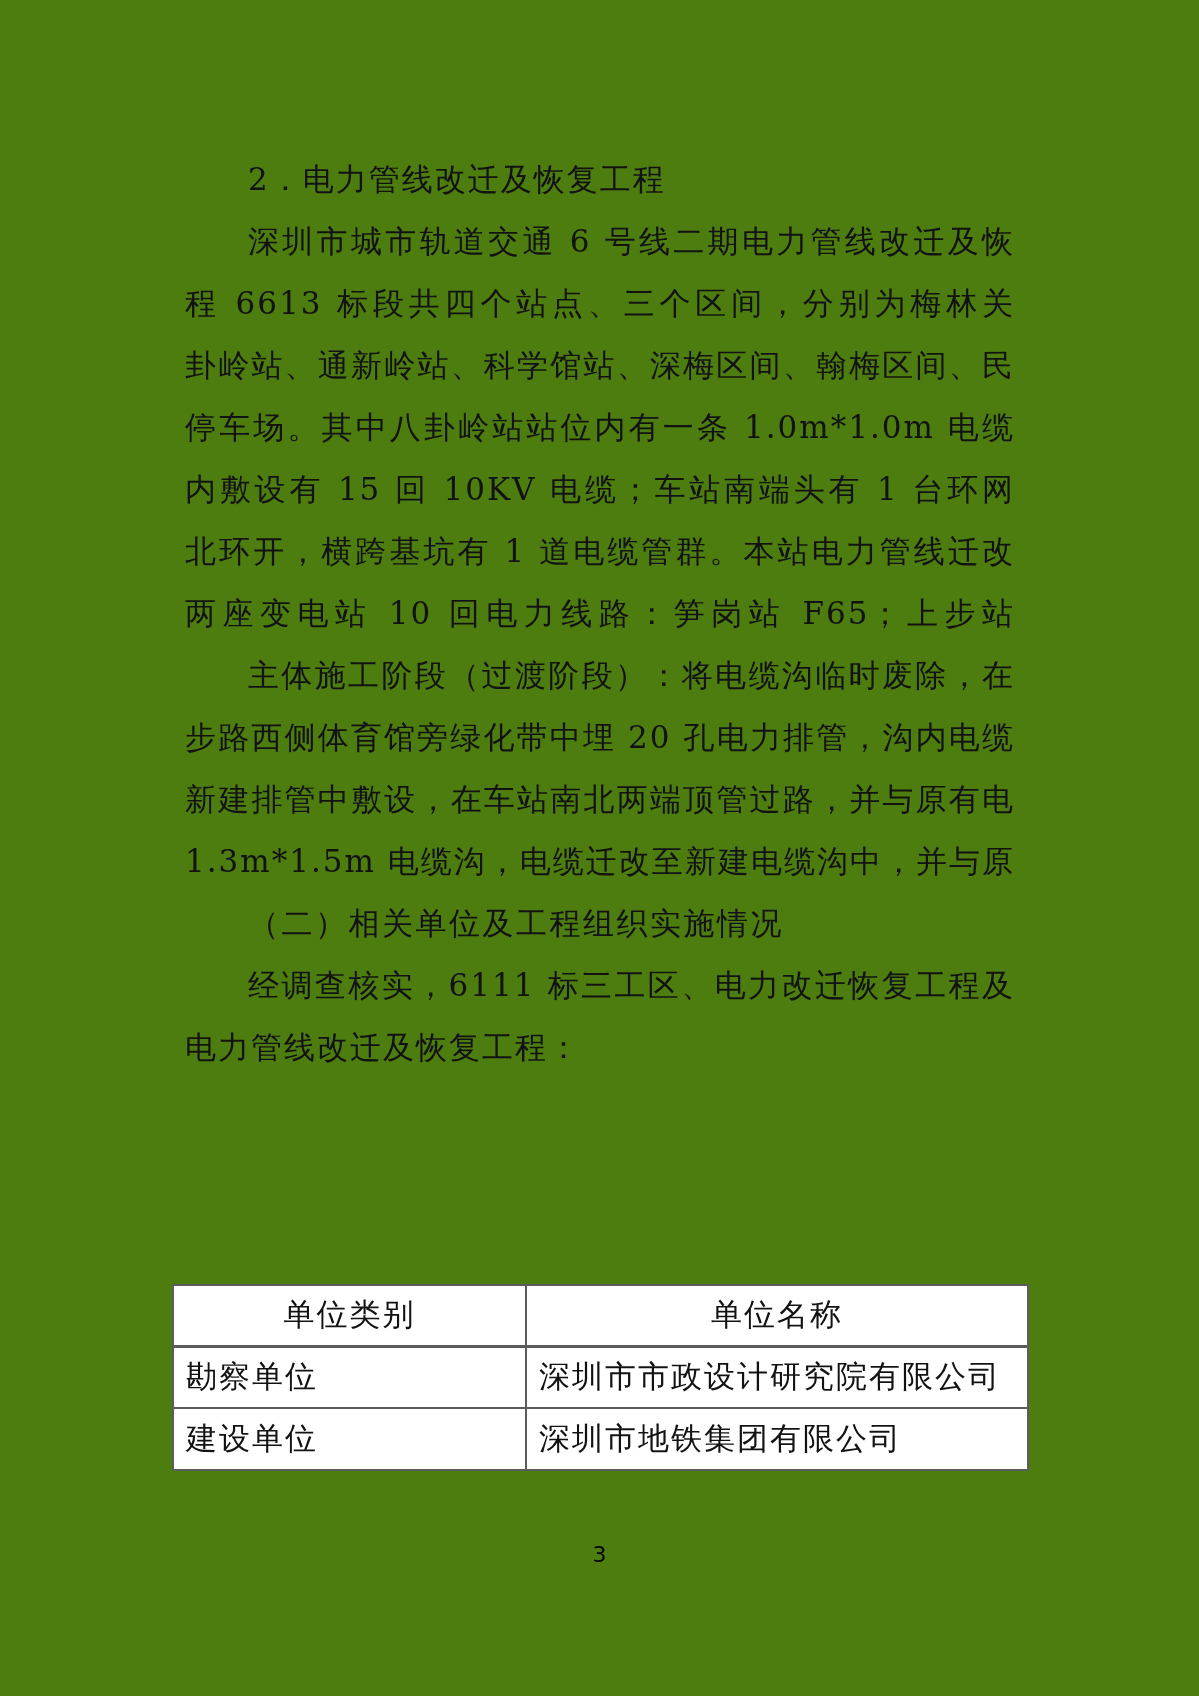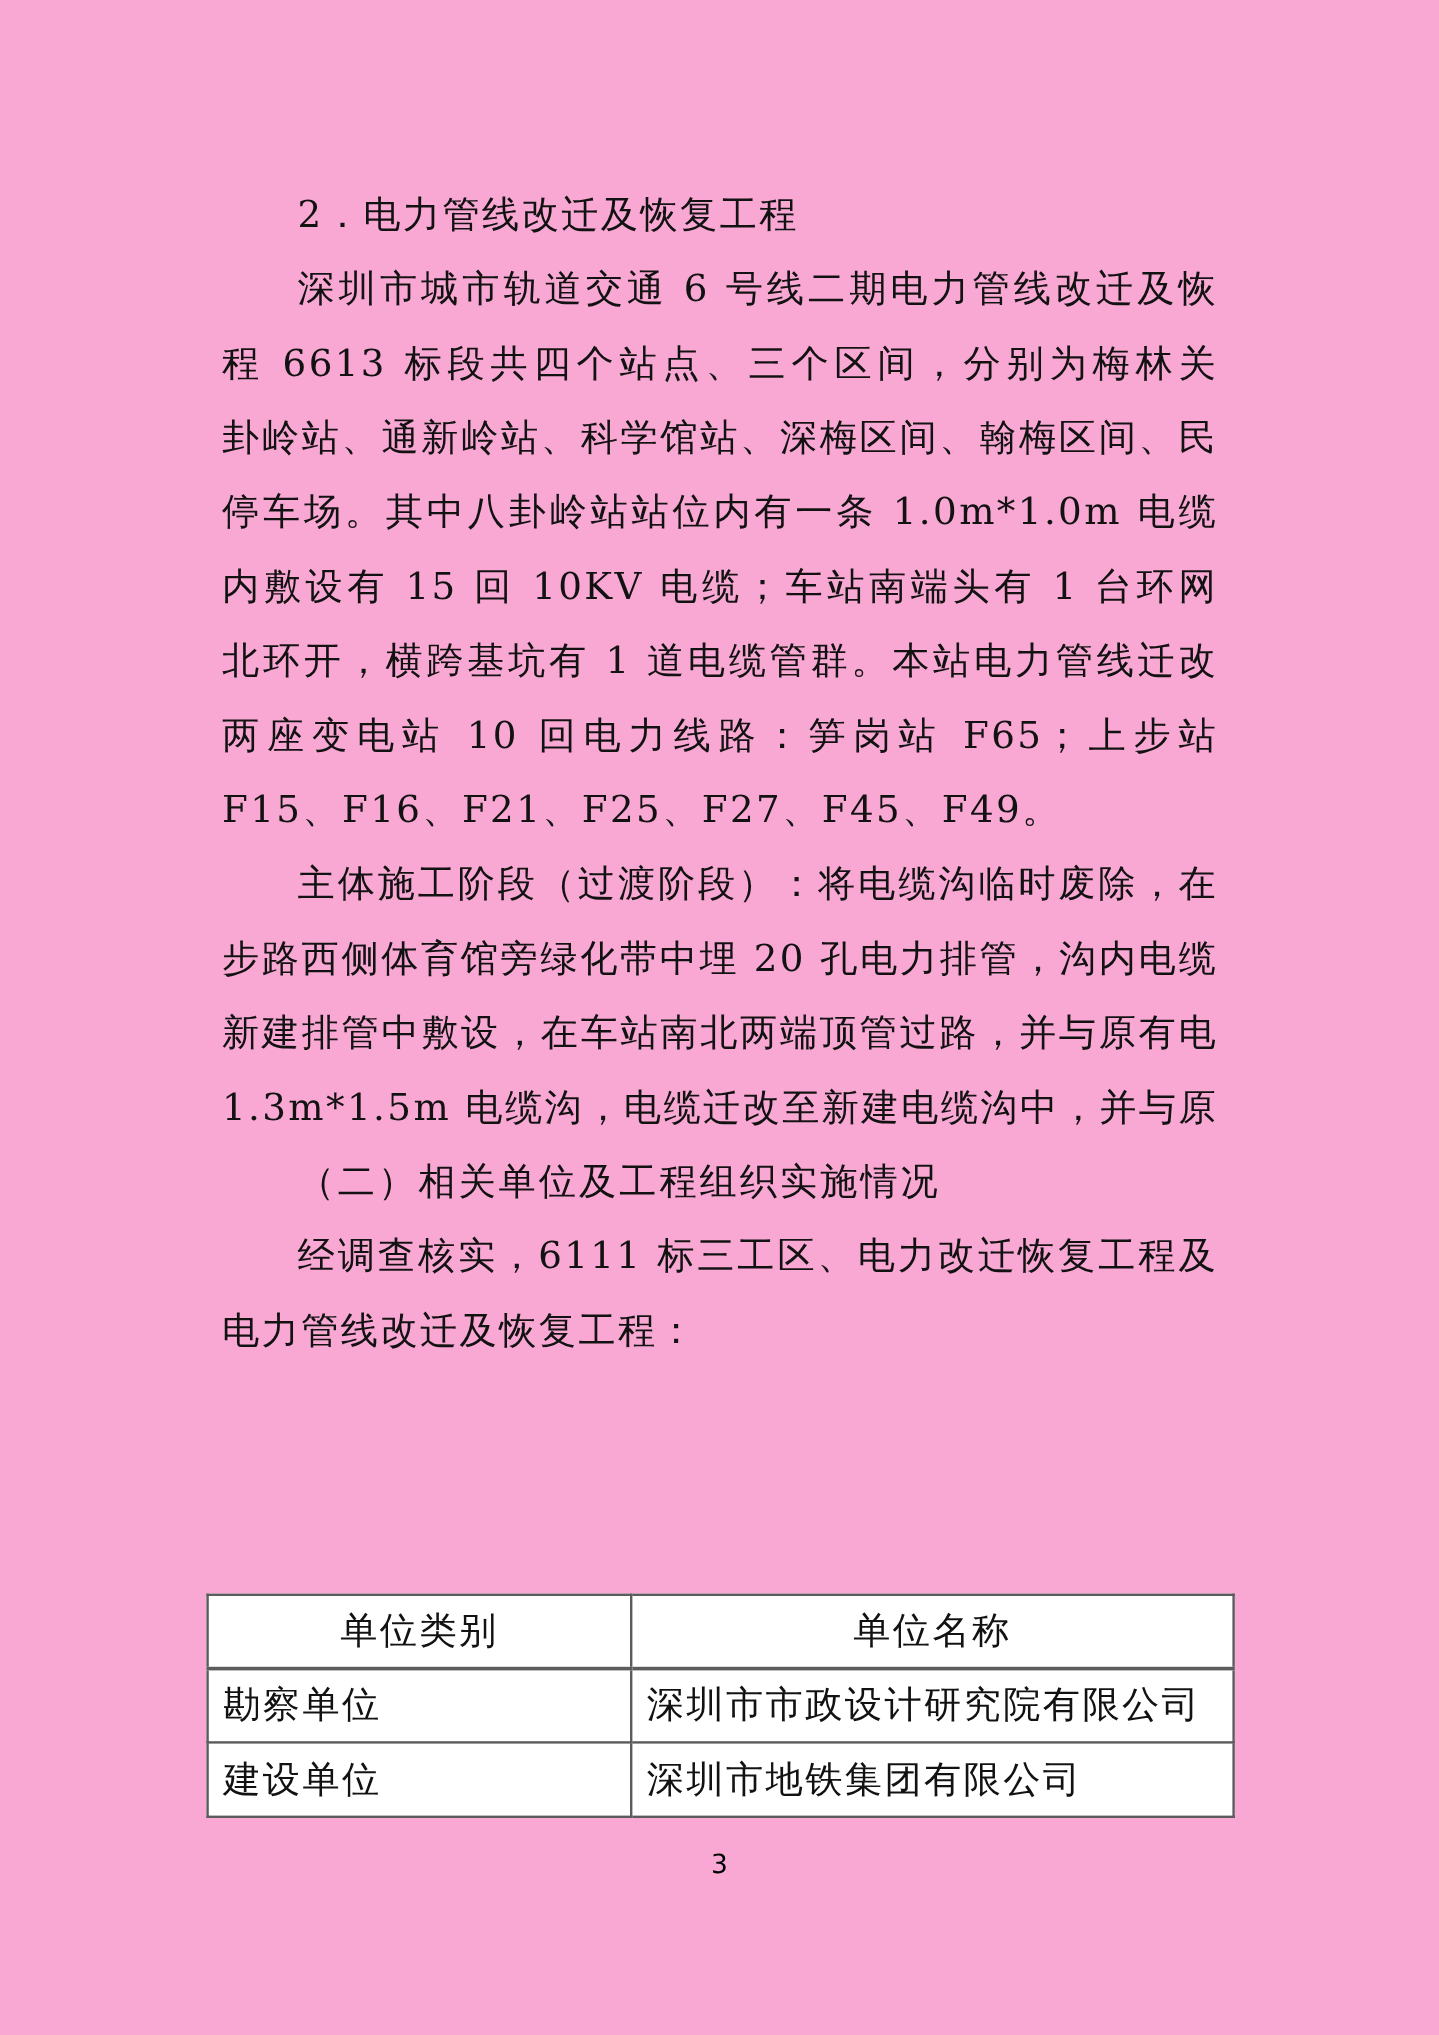--- a/index.html
+++ b/index.html
@@ -6,21 +6,21 @@
   html, body {
     width: 1199px; height: 1696px;
     background: #ffffff;
     font-family: "DejaVu Serif", serif;
     color: #121212;
     overflow: hidden;
   }
   .page {
     position: relative;
     width: 1199px; height: 1696px;
-    background: #f9a8d4;
+    background: #4d7c0f;
     padding-left: 36px;
   }
   .content {
     position: absolute;
     left: 185px; top: 148px;
     width: 830px;
   }
   .line {
     height: 62px;
     line-height: 62px;
@@ -32,21 +32,21 @@
   .line.stretch {
     text-align: justify;
     text-align-last: justify;
     text-justify: inter-character;
   }
   .line.indent { text-indent: 63px; }
   .line.bold { font-weight: normal; letter-spacing: 2.5px; }
 
   table.units-table {
     position: absolute;
-    left: 172px; top: 1328px;
+    left: 172px; top: 1284px;
     width: 857px;
     border-collapse: collapse;
     table-layout: fixed;
     background: #ffffff;
     border: 2px solid #4a4a4a;
   }
   .units-table col.c1 { width: 353px; }
   .units-table th, .units-table td {
     border: 2px solid #5c5c5c;
     font-size: 31px;
@@ -83,21 +83,20 @@
 <div class="page">
   <div class="content" id="text-content">
       <div class="line indent">2．电力管线改迁及恢复工程</div>
       <div class="line stretch indent">深圳市城市轨道交通 6 号线二期电力管线改迁及恢复工</div>
       <div class="line stretch">程 6613 标段共四个站点、三个区间，分别为梅林关站、八</div>
       <div class="line stretch">卦岭站、通新岭站、科学馆站、深梅区间、翰梅区间、民乐</div>
       <div class="line stretch">停车场。其中八卦岭站站位内有一条 1.0m*1.0m 电缆沟，沟</div>
       <div class="line stretch">内敷设有 15 回 10KV 电缆；车站南端头有 1 台环网柜，上步</div>
       <div class="line stretch">北环开，横跨基坑有 1 道电缆管群。本站电力管线迁改涉及</div>
       <div class="line stretch">两座变电站 10 回电力线路：笋岗站 F65；上步站 F02、F11、</div>
-      <div class="line">F15、F16、F21、F25、F27、F45、F49。</div>
       <div class="line stretch indent">主体施工阶段（过渡阶段）：将电缆沟临时废除，在上</div>
       <div class="line stretch">步路西侧体育馆旁绿化带中埋 20 孔电力排管，沟内电缆沿</div>
       <div class="line stretch">新建排管中敷设，在车站南北两端顶管过路，并与原有电缆</div>
       <div class="line stretch">1.3m*1.5m 电缆沟，电缆迁改至新建电缆沟中，并与原有电</div>
       <div class="line indent bold">（二）相关单位及工程组织实施情况</div>
       <div class="line stretch indent">经调查核实，6111 标三工区、电力改迁恢复工程及电</div>
       <div class="line">电力管线改迁及恢复工程：</div>
     </div>
 
   <table class="units-table">

